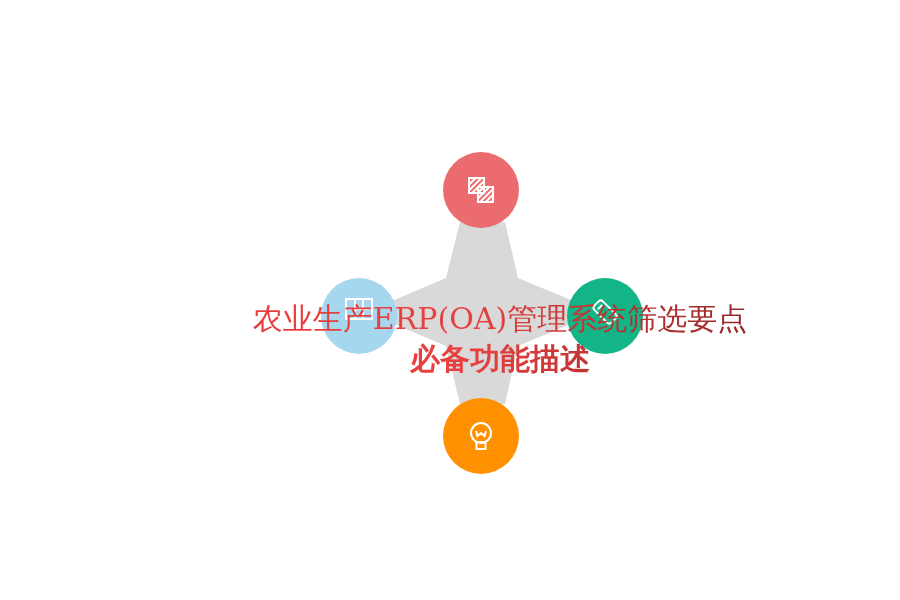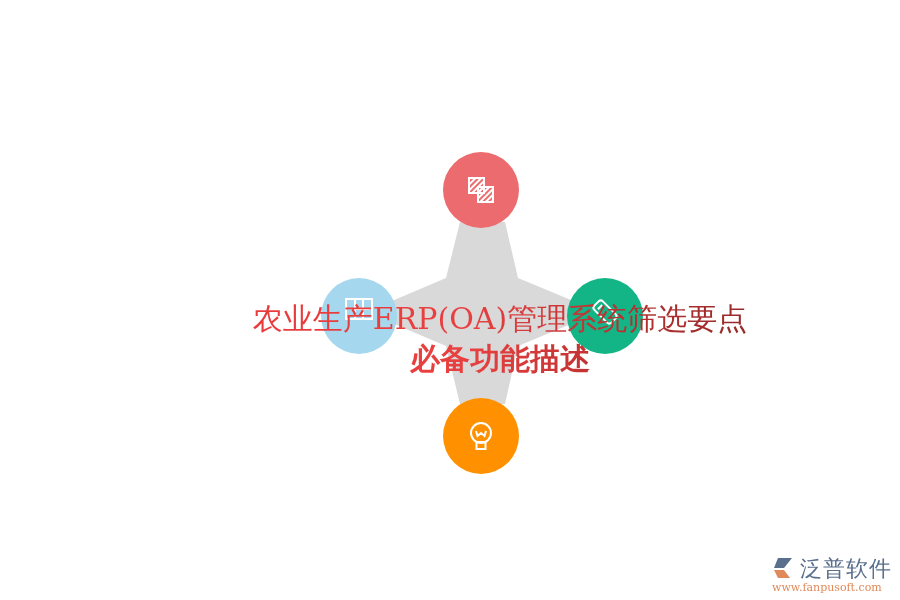--- a/index.html
+++ b/index.html
@@ -85,24 +85,14 @@
         <circle cx="14" cy="13" r="10" fill="none" stroke="#fff" stroke-width="2"></circle>
         <rect x="9.5" y="22" width="9" height="7" fill="none" stroke="#fff" stroke-width="2"></rect>
         <polyline points="9,11 10.5,16 14,13 17.5,16 19,11" fill="none" stroke="#fff" stroke-width="2"></polyline>
       </svg>
     </span>
   </div>
 
   <div class="title l1">农业生产ERP(OA)管理系统筛选要点</div>
   <div class="title l2">必备功能描述</div>
 
-  <div class="logo">
-    <span class="logo-mark">
-      <svg width="28" height="24" viewBox="0 0 28 24">
-        <polygon points="8,2 22,2 14,12 4,12" fill="#5a6f8c"></polygon>
-        <polygon points="4,14 14,14 20,22 8,22" fill="#e08a5a"></polygon>
-      </svg>
-    </span>
-    <span class="logo-name">泛普软件</span>
-    <span class="logo-url">www.fanpusoft.com</span>
-  </div>
 
 </div>
 
 </body></html>

